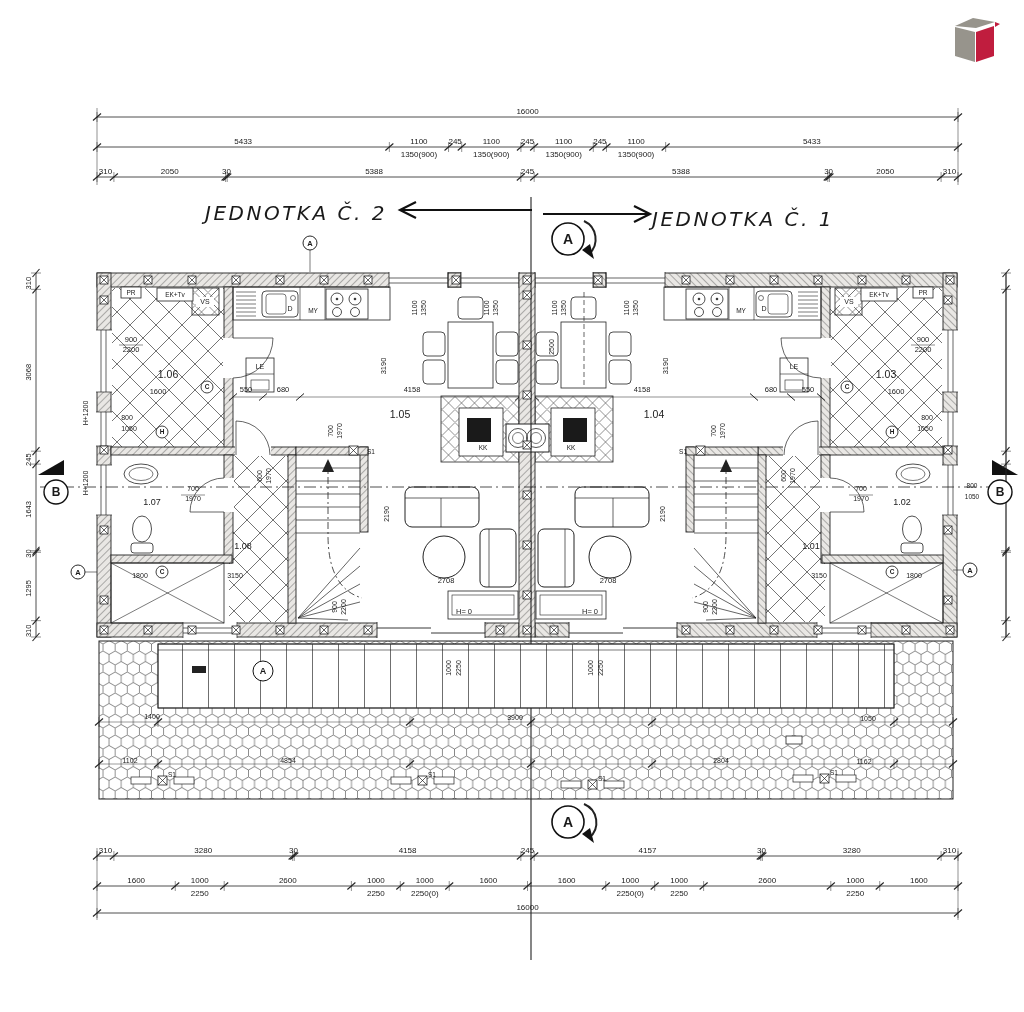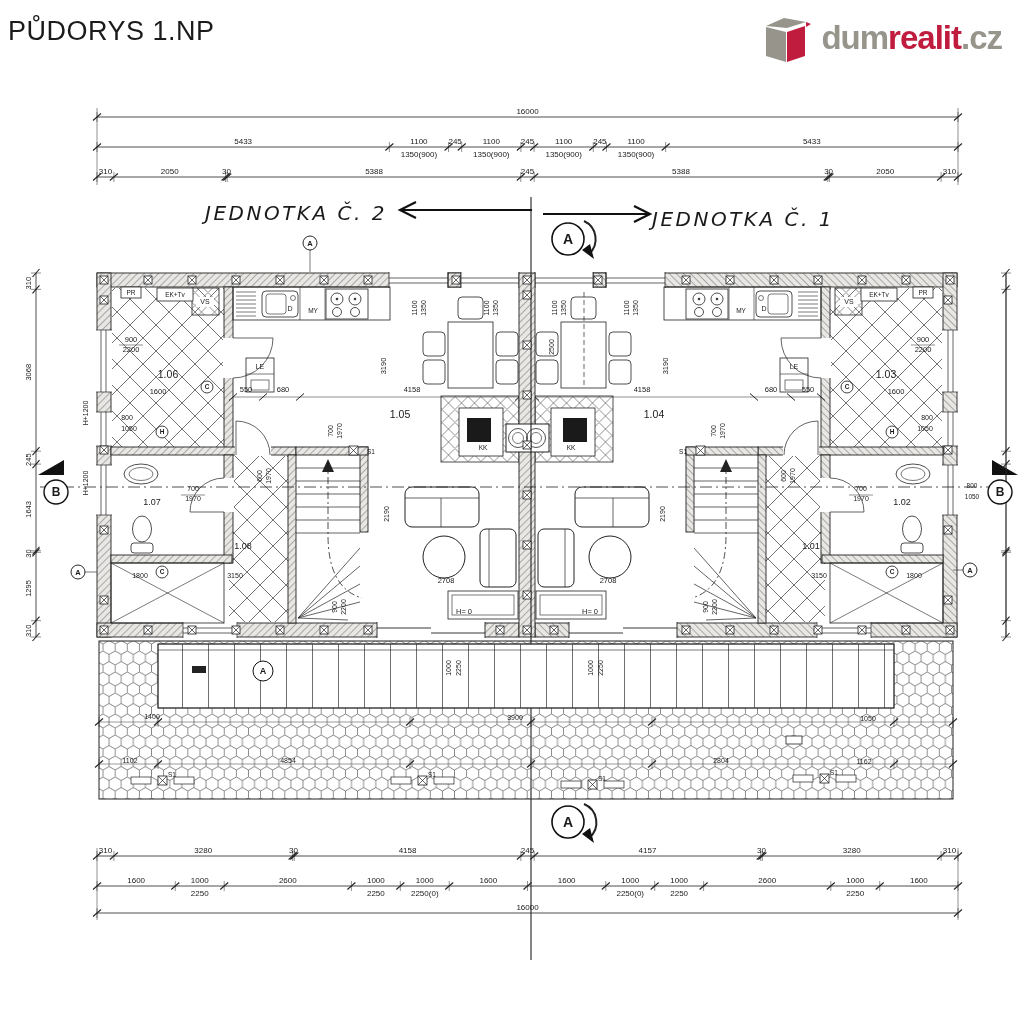--- a/index.html
+++ b/index.html
@@ -13,30 +13,28 @@
   #plan text{font-family:"Liberation Sans",sans-serif;}
   #plan text.hw{font-family:"DejaVu Sans",sans-serif;font-style:italic;font-weight:500;
                 letter-spacing:2.5px;}
   .wall{fill:url(#hatch);stroke:#222;stroke-width:0.9;}
 </style>
 </head>
 <body>
 
 <div class="page">
 
-  <div class="title">PŮDORYS 1.NP</div>
 
   <div class="logo">
     <svg width="54" height="56" viewBox="0 0 54 56">
       <polygon points="7,16 25,8 47,12 28,18" fill="#97948c"></polygon>
       <polygon points="47,12 52,14 47,17" fill="#c01d3e"></polygon>
       <polygon points="7,17 27,22 27,52 7,46" fill="#97948c"></polygon>
       <polygon points="28,22 46,16 46,46 28,52" fill="#c01d3e"></polygon>
     </svg>
-    <div class="logo-text"><span style="color:#97948c">dum</span><span style="color:#c01d3e">realit</span><span style="color:#97948c">.cz</span></div>
   </div>
 
   <svg id="plan" width="1024" height="1012" viewBox="0 0 1024 1012" xmlns="http://www.w3.org/2000/svg" xmlns:xlink="http://www.w3.org/1999/xlink">
     <defs>
       <pattern id="hatch" width="5" height="5" patternUnits="userSpaceOnUse" patternTransform="rotate(45)">
         <rect width="5" height="5" fill="#e9e7e4"></rect>
         <line x1="0" y1="0" x2="0" y2="5" stroke="#8d8d8b" stroke-width="1.4"></line>
       </pattern>
       <pattern id="cross" width="26" height="26" patternUnits="userSpaceOnUse">
         <path d="M0 13 L13 0 M13 26 L26 13 M0 13 L13 26 M13 0 L26 13" stroke="#3a3a3a" stroke-width="0.7" fill="none"></path>

